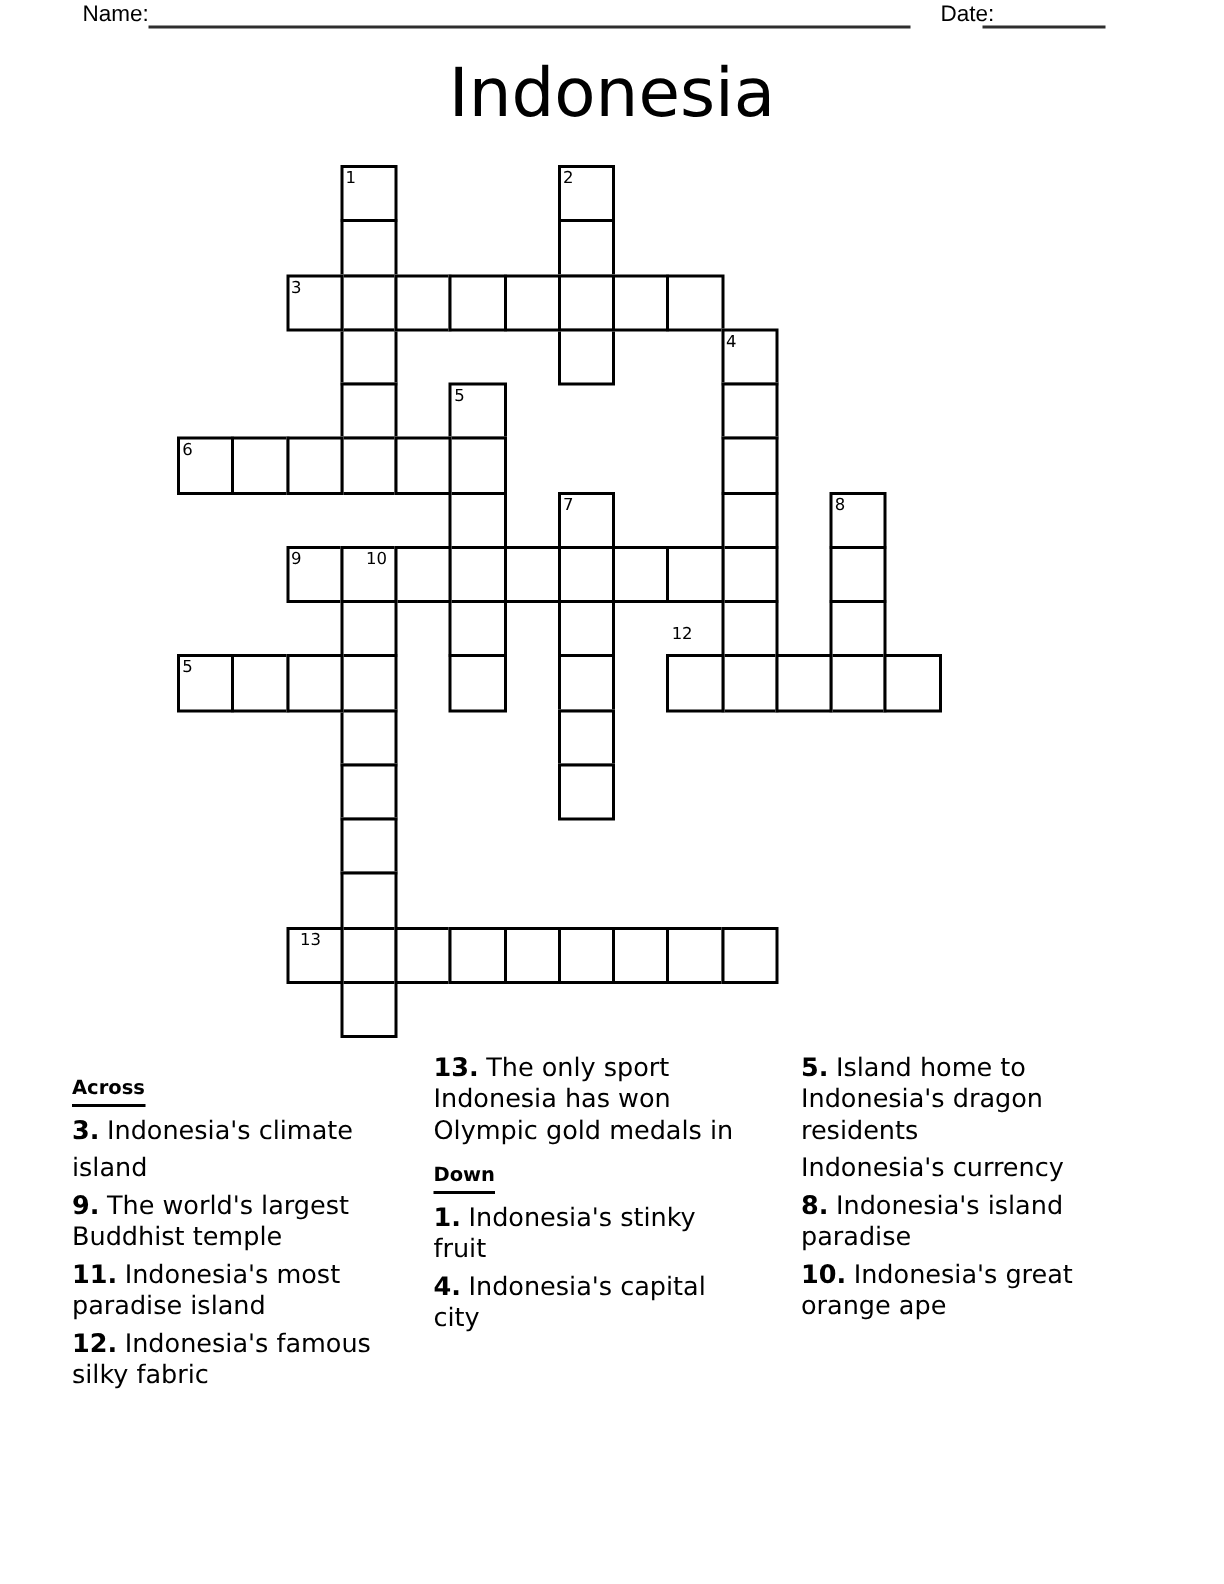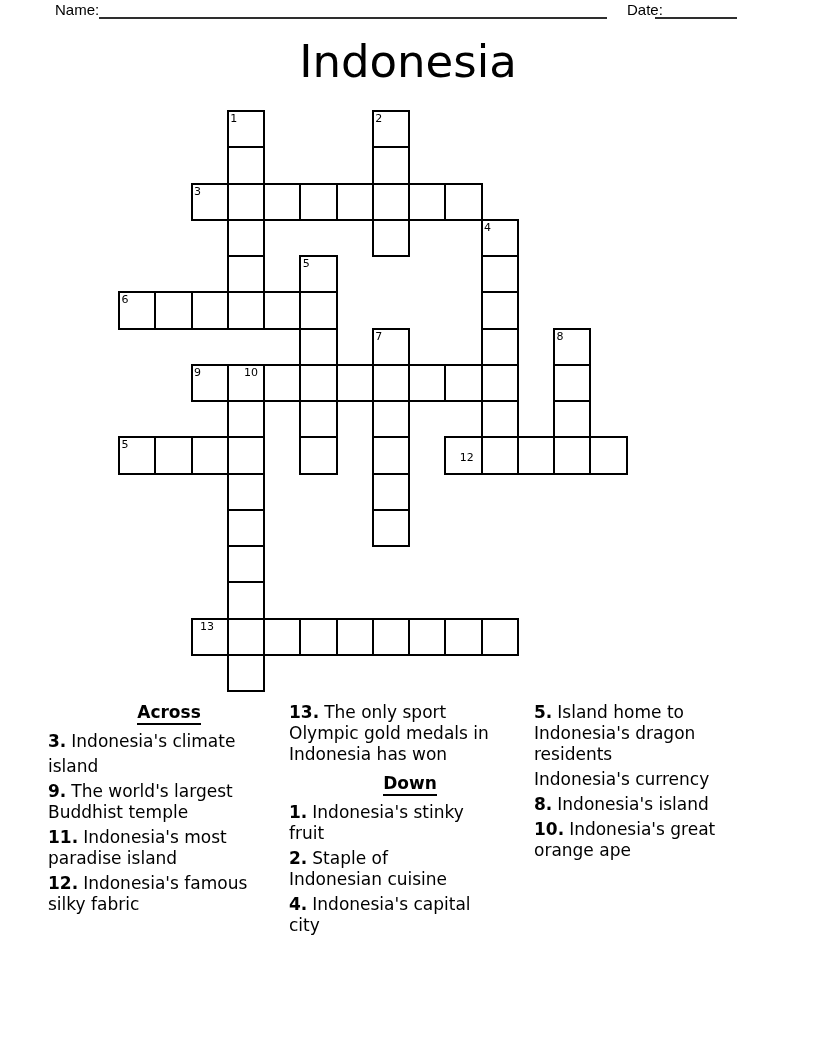--- a/index.html
+++ b/index.html
@@ -34,21 +34,21 @@
     font-family:"DejaVu Sans",sans-serif;z-index:2;
   }
   
   .clue-col{position:absolute;top:702px;width:242px;}
   .col-0{left:48px;}
   .col-1{left:289px;}
   .col-2{left:534px;}
   .clue{margin:0 0 4px 0;font-size:17px;line-height:21px;color:#000;}
   .clue-line{white-space:nowrap;}
   .clue-num{font-weight:bold;margin-right:5px;}
-  .clue-heading{font-size:17px;line-height:21px;font-weight:bold;margin:0 0 6px 0;text-align:center;}
+  .clue-heading{font-size:13px;line-height:21px;font-weight:bold;margin:13px 0 6px 0;}
   .clue-heading.after{margin-top:8px;}
   .clue-heading .underline{
     display:inline-block;border-bottom:2px solid #000;padding-bottom:0px;
   }
 </style>
 </head>
 <body>
 
 <span id="name-label" class="hdr-label">Name:</span>
 <div id="name-line" class="blank-line"></div>
@@ -133,21 +133,21 @@
     <div class="cellnum" style="left: 375.25px; top: 113px;">2</div>
     <div class="cellnum" style="left: 194px; top: 185.5px;">3</div>
     <div class="cellnum" style="left: 484px; top: 221.75px;">4</div>
     <div class="cellnum" style="left: 302.75px; top: 258px;">5</div>
     <div class="cellnum" style="left: 121.5px; top: 294.25px;">6</div>
     <div class="cellnum" style="left: 375.25px; top: 330.5px;">7</div>
     <div class="cellnum" style="left: 556.5px; top: 330.5px;">8</div>
     <div class="cellnum" style="left: 194px; top: 366.75px;">9</div>
     <div class="cellnum" style="left: 244px; top: 366.75px;">10</div>
     <div class="cellnum" style="left: 121.5px; top: 439.25px;">5</div>
-    <div class="cellnum" style="left: 447.75px; top: 452px; margin-left: 12px;">12</div>
+    <div class="cellnum" style="left: 447.75px; top: 417px;">12</div>
     <div class="cellnum" style="left: 200px; top: 620.5px;">13</div>
   </div>
 
 <div id="clues">
     <div class="clue-col col-0">
       <div class="clue-heading"><span class="underline">Across</span></div>
       <div class="clue">
         <div class="clue-line"><span class="clue-num">3.</span>Indonesia's climate</div>
       </div>
       <div class="clue">
@@ -162,47 +162,44 @@
         <div class="clue-line">paradise island</div>
       </div>
       <div class="clue">
         <div class="clue-line"><span class="clue-num">12.</span>Indonesia's famous</div>
         <div class="clue-line">silky fabric</div>
       </div>
     </div>
     <div class="clue-col col-1">
       <div class="clue">
         <div class="clue-line"><span class="clue-num">13.</span>The only sport</div>
+        <div class="clue-line">Indonesia has won</div>
         <div class="clue-line">Olympic gold medals in</div>
-        <div class="clue-line">Indonesia has won</div>
       </div>
       <div class="clue-heading after"><span class="underline">Down</span></div>
       <div class="clue">
         <div class="clue-line"><span class="clue-num">1.</span>Indonesia's stinky</div>
         <div class="clue-line">fruit</div>
-      </div>
-      <div class="clue">
-        <div class="clue-line"><span class="clue-num">2.</span>Staple of</div>
-        <div class="clue-line">Indonesian cuisine</div>
       </div>
       <div class="clue">
         <div class="clue-line"><span class="clue-num">4.</span>Indonesia's capital</div>
         <div class="clue-line">city</div>
       </div>
     </div>
     <div class="clue-col col-2">
       <div class="clue">
         <div class="clue-line"><span class="clue-num">5.</span>Island home to</div>
         <div class="clue-line">Indonesia's dragon</div>
         <div class="clue-line">residents</div>
       </div>
       <div class="clue">
         <div class="clue-line">Indonesia's currency</div>
       </div>
       <div class="clue">
         <div class="clue-line"><span class="clue-num">8.</span>Indonesia's island</div>
+        <div class="clue-line">paradise</div>
       </div>
       <div class="clue">
         <div class="clue-line"><span class="clue-num">10.</span>Indonesia's great</div>
         <div class="clue-line">orange ape</div>
       </div>
     </div>
   </div>
 
 </body></html>

